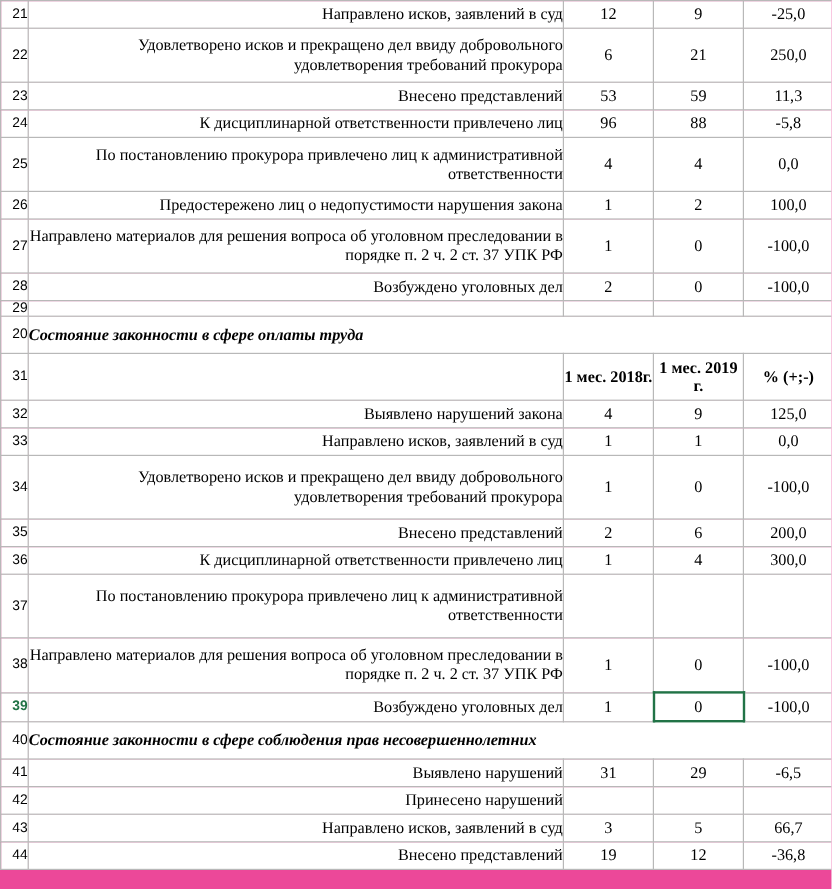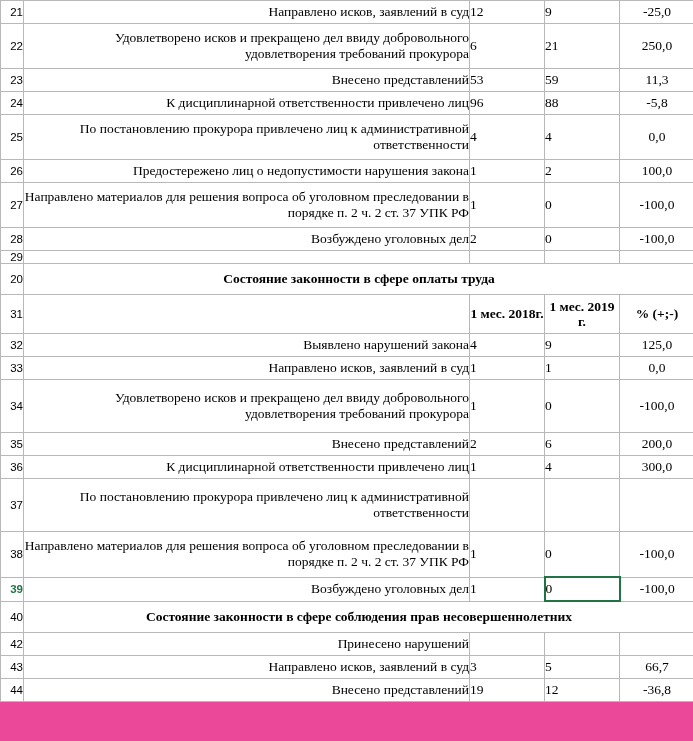--- a/index.html
+++ b/index.html
@@ -50,36 +50,37 @@
   
   td.label {
     width: 445px;
     text-align: right;
     padding: 1px 4px 1px 5px;
     line-height: 1.18;
     border-color: #000000;
   }
   td.num {
     width: 74px;
+    text-align: center;
     border-color: #000000;
   }
   td.pct {
     width: 74px;
     text-align: center;
     border-color: #000000;
   }
   td.blank {
     border: none;
     background: #ffffff;
   }
   td.banner {
-    text-align: center;
     font-weight: bold;
     border-color: #000000;
     padding: 2px 4px;
+    font-style: italic;
   }
   td.hdrcell {
     text-align: center;
     font-weight: bold;
     border-color: #000000;
     line-height: 1.15;
     padding: 1px 3px;
   }
   td.selected {
     border: 2px solid #217346 !important;
@@ -249,20 +250,27 @@
         <td class="num">1</td>
         <td class="num selected">0</td>
         <td class="pct">-100,0</td>
       </tr>
 
       <tr class="r-banner">
         <td class="rowhdr">40</td>
         <td class="banner" colspan="4">Состояние законности в сфере соблюдения прав несовершеннолетних</td>
       </tr>
 
+      <tr class="r-std">
+        <td class="rowhdr mid">41</td>
+        <td class="label">Выявлено нарушений</td>
+        <td class="num">31</td>
+        <td class="num">29</td>
+        <td class="pct">-6,5</td>
+      </tr>
 
       <tr class="r-std">
         <td class="rowhdr mid">42</td>
         <td class="label">Принесено нарушений</td>
         <td class="num"></td>
         <td class="num"></td>
         <td class="pct"></td>
       </tr>
 
       <tr class="r-std">

